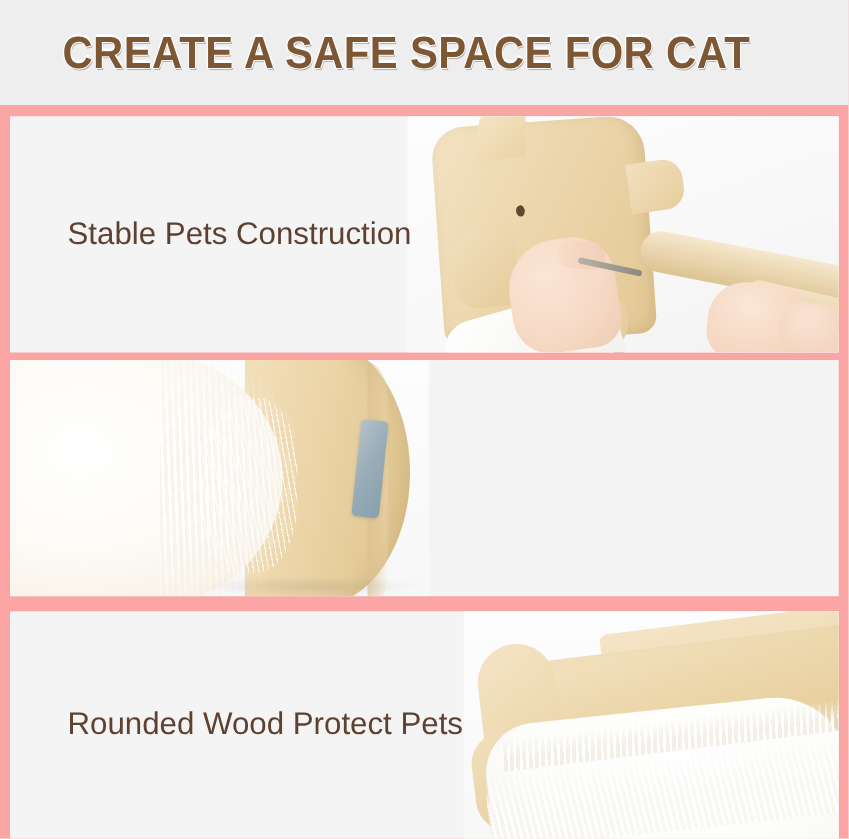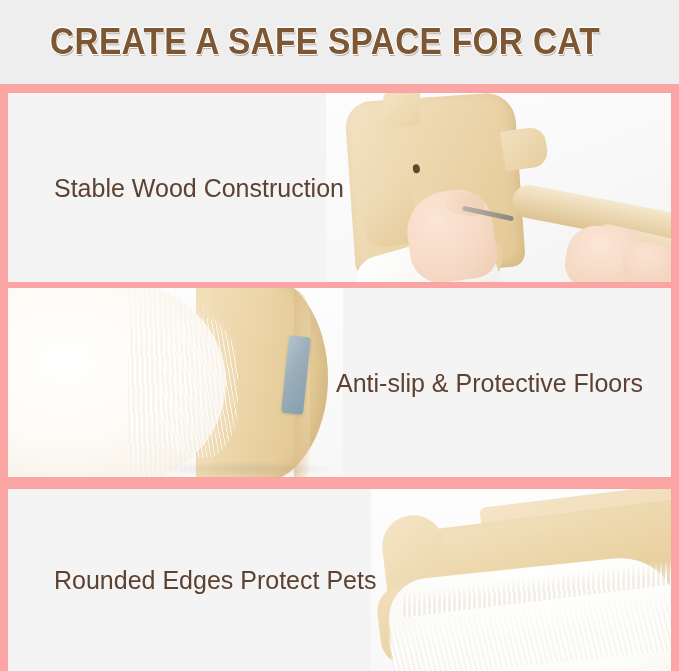--- a/index.html
+++ b/index.html
@@ -332,44 +332,43 @@
       <div class="p1-eye2"></div>
       <div class="p1-dowel"></div>
       <div class="p1-dowel2"></div>
       <div class="p1-sleeve"></div>
       <div class="p1-hand-a"></div>
       <div class="p1-finger"></div>
       <div class="p1-tool"></div>
       <div class="p1-hand-b"></div>
       <div class="p1-hand-b2"></div>
     </div>
-    <div class="panel-text">Stable Wood Construction</div>
+    <div class="panel-text">Stable Pets Construction</div>
   </div>
 
   <div class="panel panel-2">
     <div class="photo photo-2">
       <div class="p2-bg"></div>
       <div class="p2-wood"></div>
       <div class="p2-wood-edge"></div>
       <div class="p2-felt"></div>
       <div class="p2-fur"></div>
       <div class="p2-fur-strands"></div>
       <div class="p2-fur-wisp"></div>
       <div class="p2-shadow"></div>
     </div>
-    <div class="panel-text">Anti-slip &amp; Protective Floors</div>
   </div>
 
   <div class="panel panel-3">
     <div class="photo photo-3">
       <div class="p3-bg"></div>
       <div class="p3-rail"></div>
       <div class="p3-board"></div>
       <div class="p3-bump"></div>
       <div class="p3-bump2"></div>
       <div class="p3-fur"></div>
       <div class="p3-fur-top"></div>
       <div class="p3-fur-strands"></div>
     </div>
-    <div class="panel-text">Rounded Edges Protect Pets</div>
+    <div class="panel-text">Rounded Wood Protect Pets</div>
   </div>
 
 </div>
 
 </body></html>

